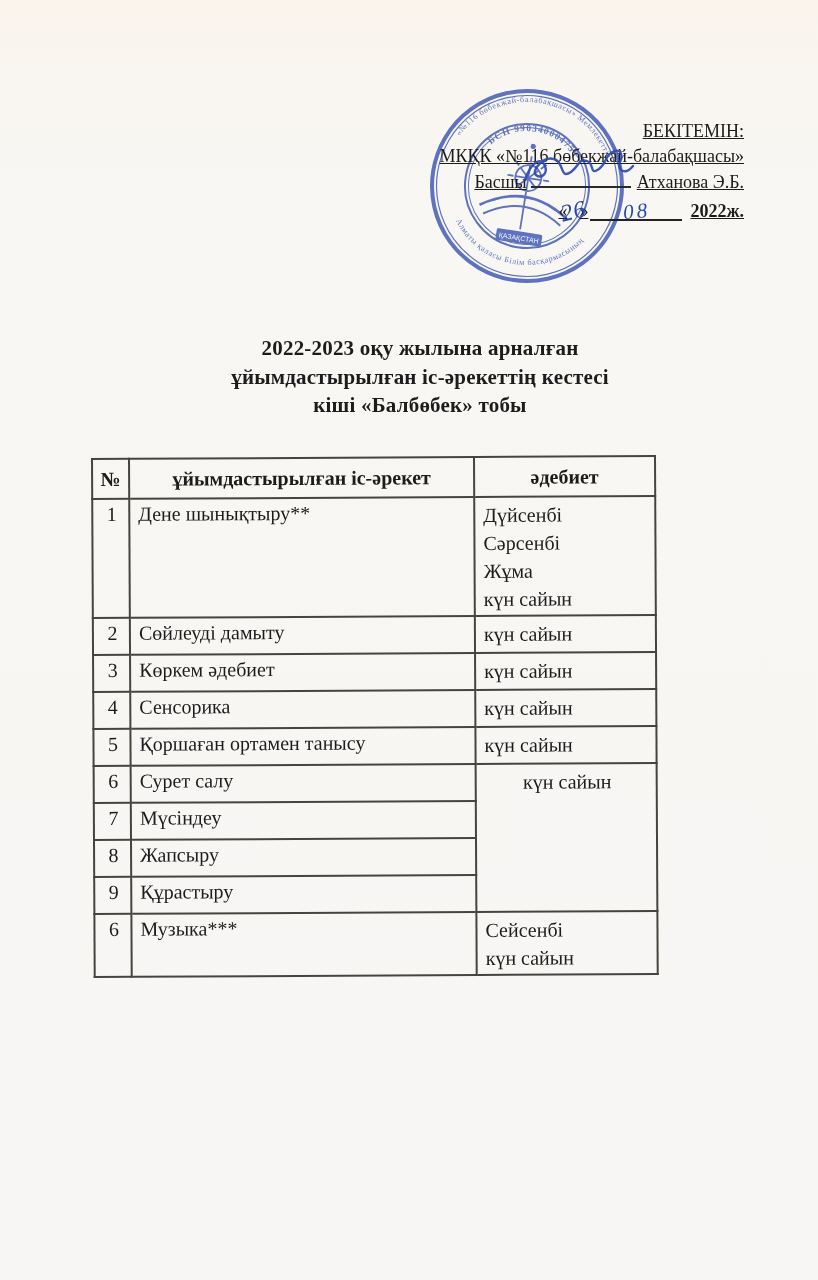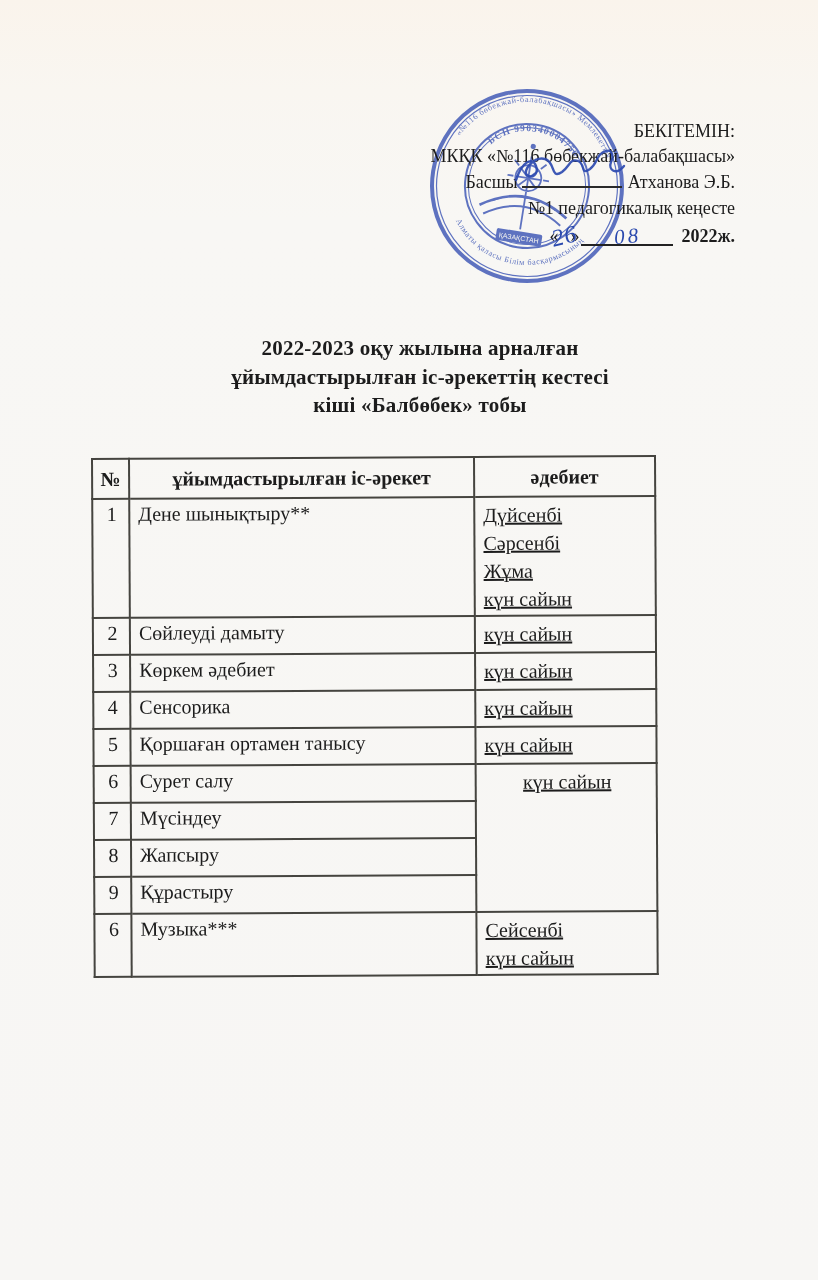--- a/index.html
+++ b/index.html
@@ -26,25 +26,26 @@
     top: 86px;
     width: 200px;
     height: 200px;
     opacity: 0.82;
   }
 
   
   .approval {
     position: absolute;
     top: 119px;
-    right: 83px;
+    right: 74px;
     text-align: right;
     font-size: 18px;
     line-height: 25px;
     white-space: nowrap;
+    text-decoration: underline;
   }
   .approval .a-line { margin-bottom: 0; }
   .sig-line { position: relative; height: 27px; line-height: 27px; }
   .sig-gap {
     display: inline-block;
     width: 100px;
     height: 16px;
     border-bottom: 2px solid #2a2a2a;
     position: relative;
     vertical-align: baseline;
@@ -123,21 +124,21 @@
     text-align: center;
     vertical-align: middle;
     height: 34px;
     padding: 2px 4px;
   }
   td.num {
     text-align: center;
     padding-left: 2px;
     padding-right: 2px;
   }
-  td.sched { white-space: pre-line; line-height: 28px; text-decoration: underline; }
+  td.sched { white-space: pre-line; line-height: 28px; }
   td.merged {
     vertical-align: middle;
     text-align: center;
     white-space: normal;
   }
   tbody tr.r1  td { height: 105px; }
   tbody tr.rs  td { height: 30px; }
   tbody tr.r10 td { height: 44px; }
 </style>
 </head>
@@ -193,21 +194,20 @@
   <div class="approval">
     <div class="a-line">БЕКІТЕМІН:</div>
     <div class="a-line">МКҚК «№116 бөбекжай-балабақшасы»</div>
     <div class="a-line sig-line">
       <span>Басшы</span><span class="sig-gap"><svg class="signature-svg" width="116" height="44" viewBox="0 0 116 44">
           <path d="M4,34 C10,16 20,10 24,20 C27,28 20,33 15,29 C10,25 22,10 33,13
                    C44,16 38,34 50,26 C58,20 58,12 66,15 C74,18 68,30 78,23
                    C86,17 84,8 94,5 C100,3 102,10 99,16 C96,24 104,30 112,20" stroke="#2c4ab0" stroke-width="2.4" fill="none" stroke-linecap="round" opacity="0.92"></path>
         </svg></span><span>Атханова Э.Б.</span>
     </div>
-    <div class="a-line">№1 педагогикалық кеңесте</div>
     <div class="a-line date-line">
       <span>«</span><span class="hand day">26</span><span>»</span><span class="month-slot"><span class="hand month">08</span></span><span class="year">2022ж.</span>
     </div>
   </div>
 
   <div class="title">
     <div>2022-2023 оқу жылына арналған</div>
     <div>ұйымдастырылған іс-әрекеттің кестесі</div>
     <div>кіші «Балбөбек» тобы</div>
   </div>

